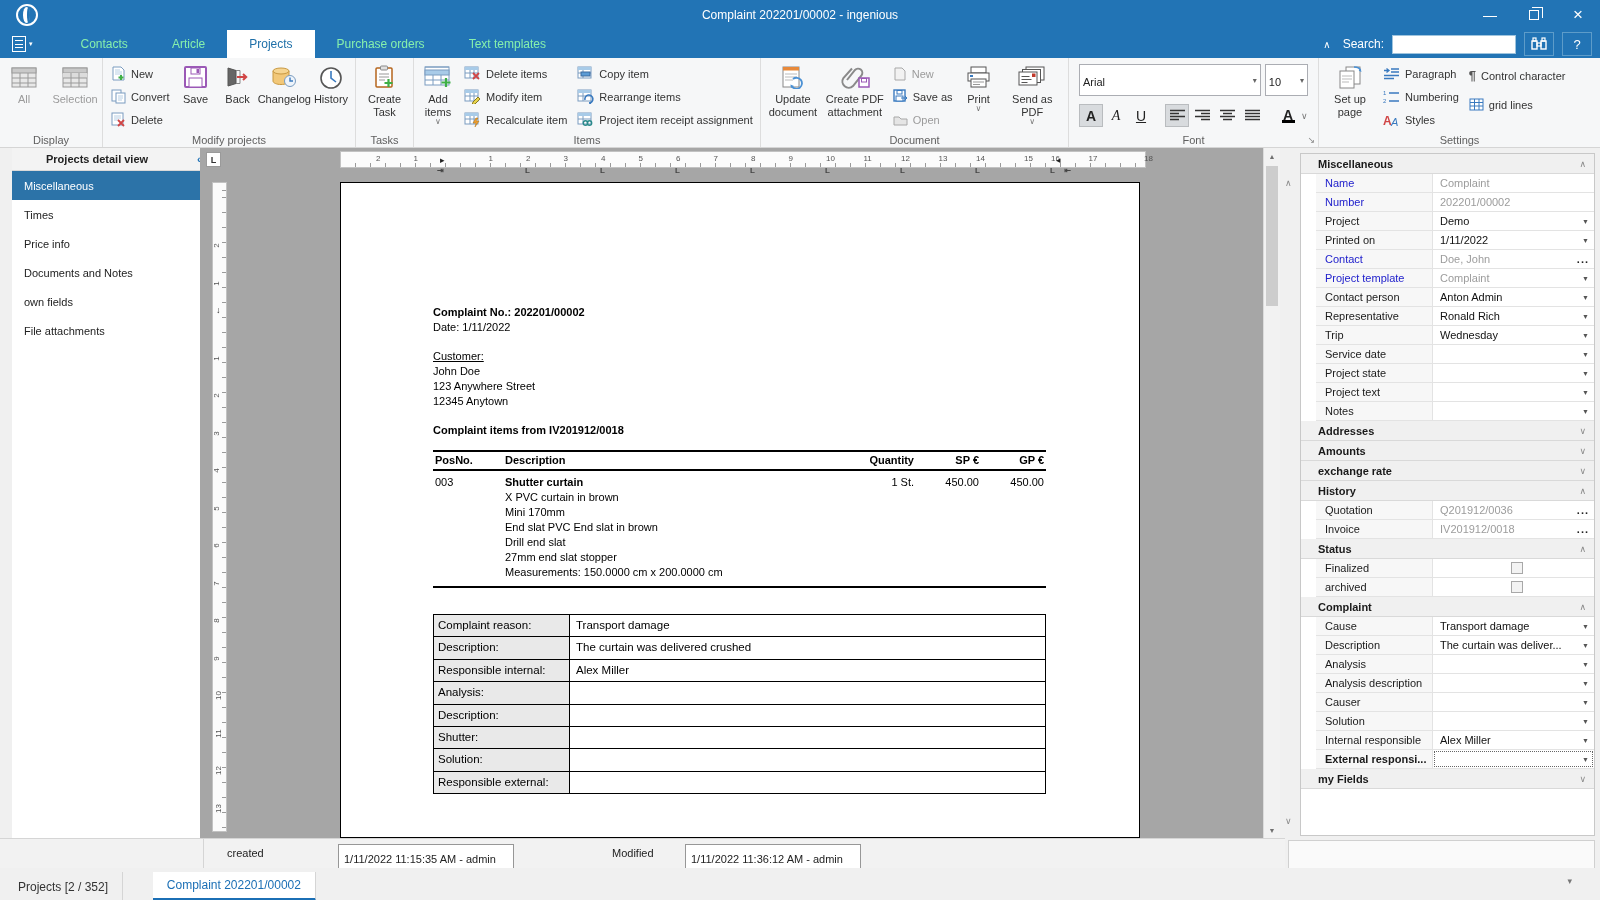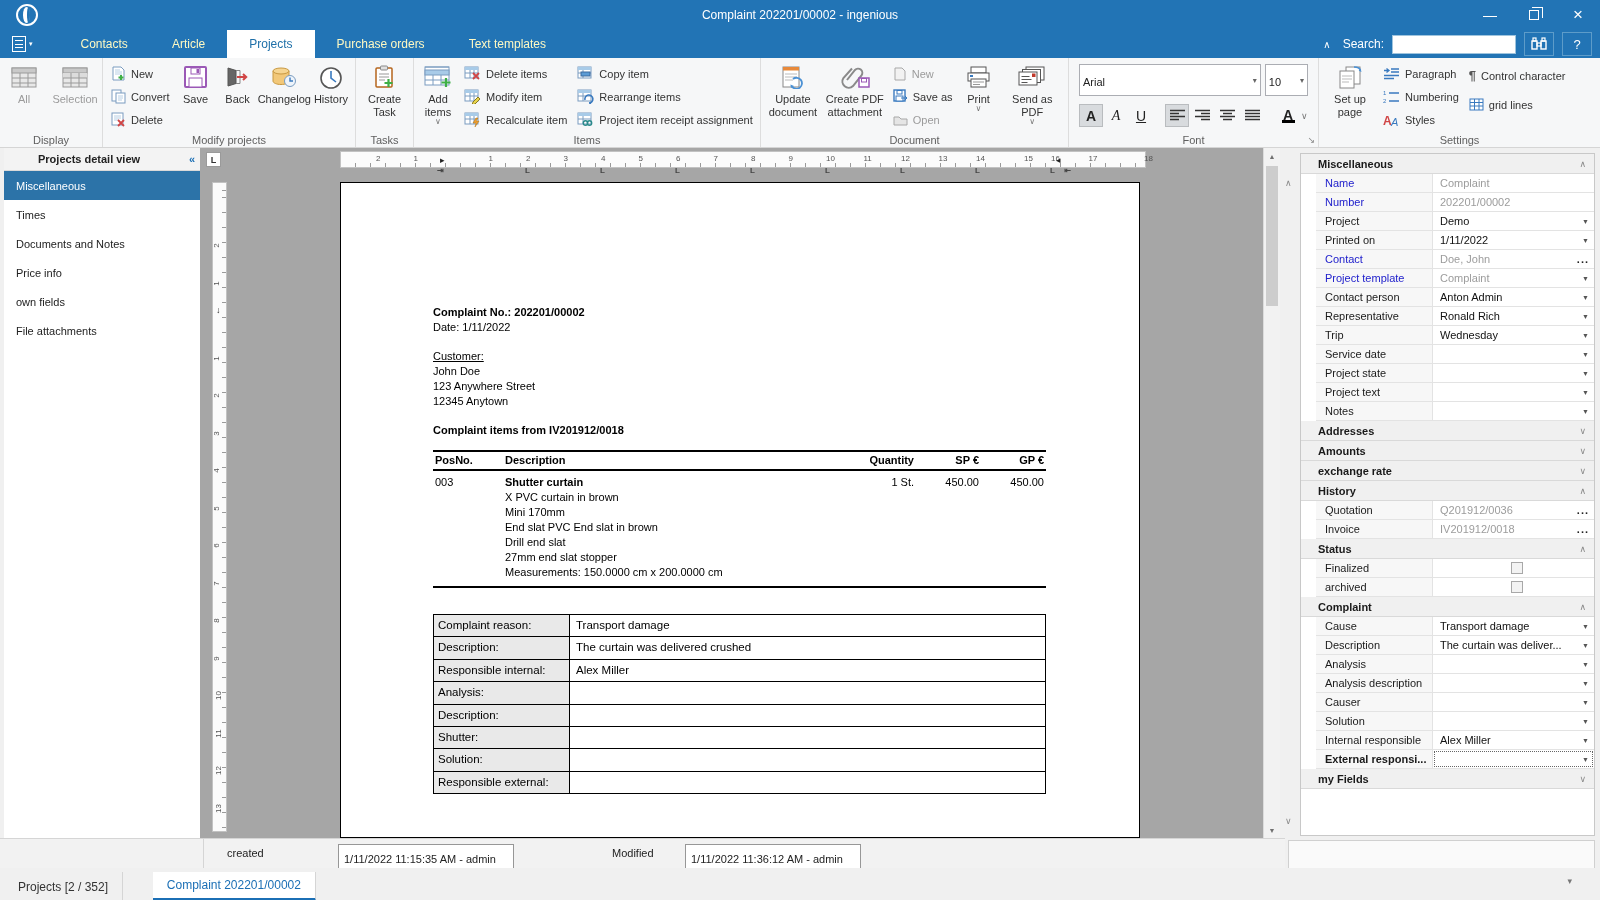--- a/index.html
+++ b/index.html
@@ -22,21 +22,21 @@
   .restore-glyph::before { content:""; position:absolute; left:2px; top:-4px; width:10px; height:10px; border:1px solid #fff;
                            border-left:none; border-bottom:none; }
 
   
   #menubar { position:absolute; left:0; top:30px; width:1600px; height:28px; background:#2274b5; display:flex; align-items:stretch; }
   #menu-list-btn { display:flex; align-items:center; gap:3px; padding:0 14px 0 12px; color:#fff; }
   .menu-list-glyph { width:14px; height:16px; border:1px solid #fff; display:flex; flex-direction:column; justify-content:space-evenly; padding:0 2px; }
   .menu-list-glyph i { display:block; height:1px; background:#fff; }
   .tiny-caret { font-size:7px; color:#fff; }
   #menu-tabs { display:flex; margin-left:12px; }
-  .menu-tab { padding:0 22px; display:flex; align-items:center; color:#fef9c3; font-size:12px; }
+  .menu-tab { padding:0 22px; display:flex; align-items:center; color:#86efac; font-size:12px; }
   .menu-tab.active { background:#fff; color:#1e6fa8; }
   #menu-right { position:absolute; right:0; top:0; height:28px; display:flex; align-items:center; gap:8px; padding-right:8px; color:#fff; }
   #ribbon-collapse { font-size:10px; padding:0 4px; }
   #search-label { font-size:12px; }
   #search-input { width:124px; height:19px; border:1px solid #9ec4de; background:#fff; font-size:11px; padding:0 4px; }
   .mini-blue-btn { width:30px; height:24px; border:1px solid #5d9cc9; display:flex; align-items:center; justify-content:center;
                    color:#fff; font-size:13px; }
 
   
   #ribbon { position:absolute; left:0; top:58px; width:1600px; height:90px; background:#f6f7f8; border-bottom:1px solid #d5d5d5; display:flex; }
@@ -53,21 +53,21 @@
   .rb-small { display:flex; align-items:center; gap:5px; height:23px; font-size:11px; color:#333; white-space:nowrap; padding:0 4px; }
   .rb-small.disabled { color:#9b9b9b; }
   .combo { background:#fff; border:1px solid #abadb3; height:32px; display:flex; align-items:flex-start; font-size:11px;
            padding:11px 3px; justify-content:space-between; color:#222; }
   .combo .arr { font-size:8px; color:#666; margin-left:4px; }
   .fmt-btn { width:24px; height:23px; display:flex; align-items:center; justify-content:center; font-size:14px; color:#222; }
   .fmt-btn.pressed { background:#d8dbde; border:1px solid #b9bcbf; }
   .fontcolor-bar { display:block; width:13px; height:3px; background:#000; margin-top:-2px; }
 
   
-  #sidebar { position:absolute; left:4px; top:148px; width:200px; height:690px; background:#fff; border-right:1px solid #ec4899; }
+  #sidebar { position:absolute; left:12px; top:148px; width:200px; height:690px; background:#fff; border-right:1px solid #ec4899; }
   #side-header { height:23px; background:#f3f3f3; border-bottom:1px solid #d9d9d9; display:flex; align-items:center;
                  justify-content:space-between; padding:0 8px 0 34px; font-size:11px; font-weight:bold; color:#222; }
   .side-item { height:29px; display:flex; align-items:center; padding-left:12px; font-size:11px; color:#222; }
   .side-item.selected { background:#2c73a8; color:#fff; }
 
   
   #docarea { position:absolute; left:200px; top:148px; width:1080px; height:690px; background:#a6a6a6; overflow:hidden; }
   #corner-l { position:absolute; left:6px; top:4px; width:15px; height:15px; background:#fff; border:1px solid #9a9a9a;
               font-size:9px; font-weight:bold; color:#333; display:flex; align-items:center; justify-content:center; }
   #hruler { position:absolute; left:140px; top:3px; width:806px; height:17px; background:#fbfbfb; border:1px solid #c2c2c2;
@@ -600,22 +600,22 @@
   </div>
 
   <div id="sidebar">
     <div id="side-header">
       <span>Projects detail view</span>
       <span style="font-weight:bold; color:#1b6fb5">«</span>
     </div>
     <div id="side-items">
         <div class="side-item selected">Miscellaneous</div>
         <div class="side-item">Times</div>
+        <div class="side-item">Price info</div>
         <div class="side-item">Documents and Notes</div>
-        <div class="side-item">Price info</div>
         <div class="side-item">own fields</div>
         <div class="side-item">File attachments</div>
       </div>
   </div>
 
   <div id="docarea">
     <div id="corner-l">L</div>
     <div id="hruler">
         <span class="rnum" style="left: 35px;">2</span>
         <span class="rnum" style="left: 72.5px;">1</span>

